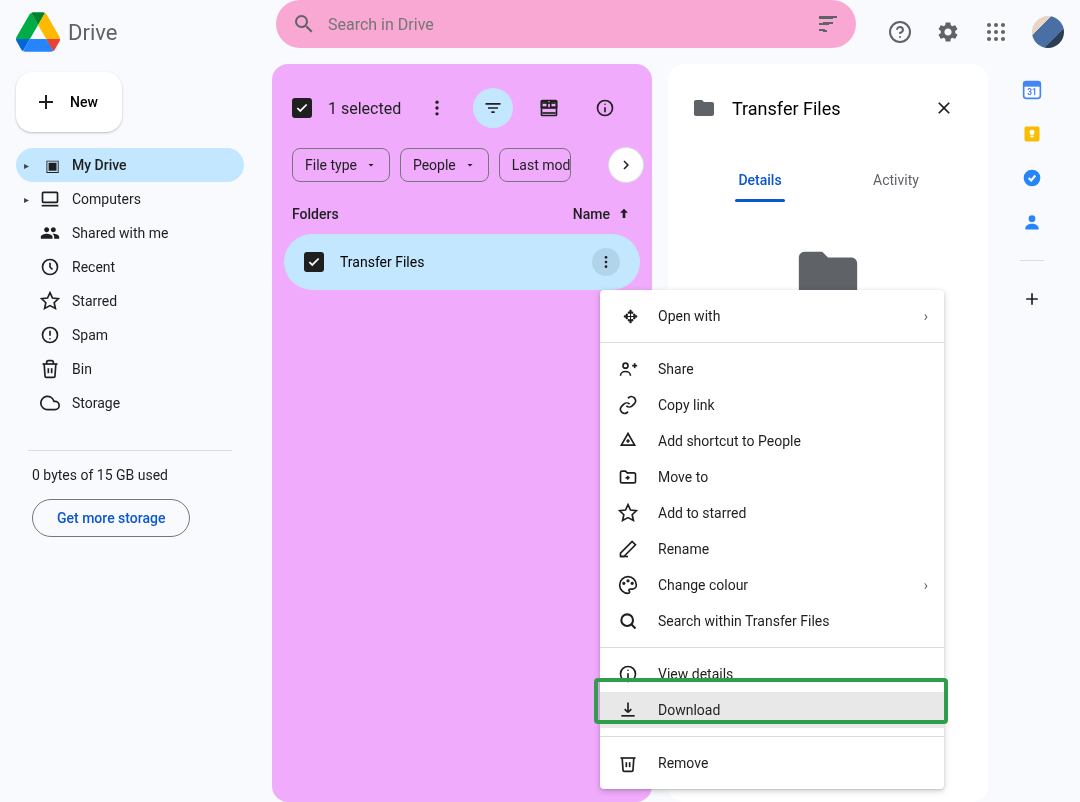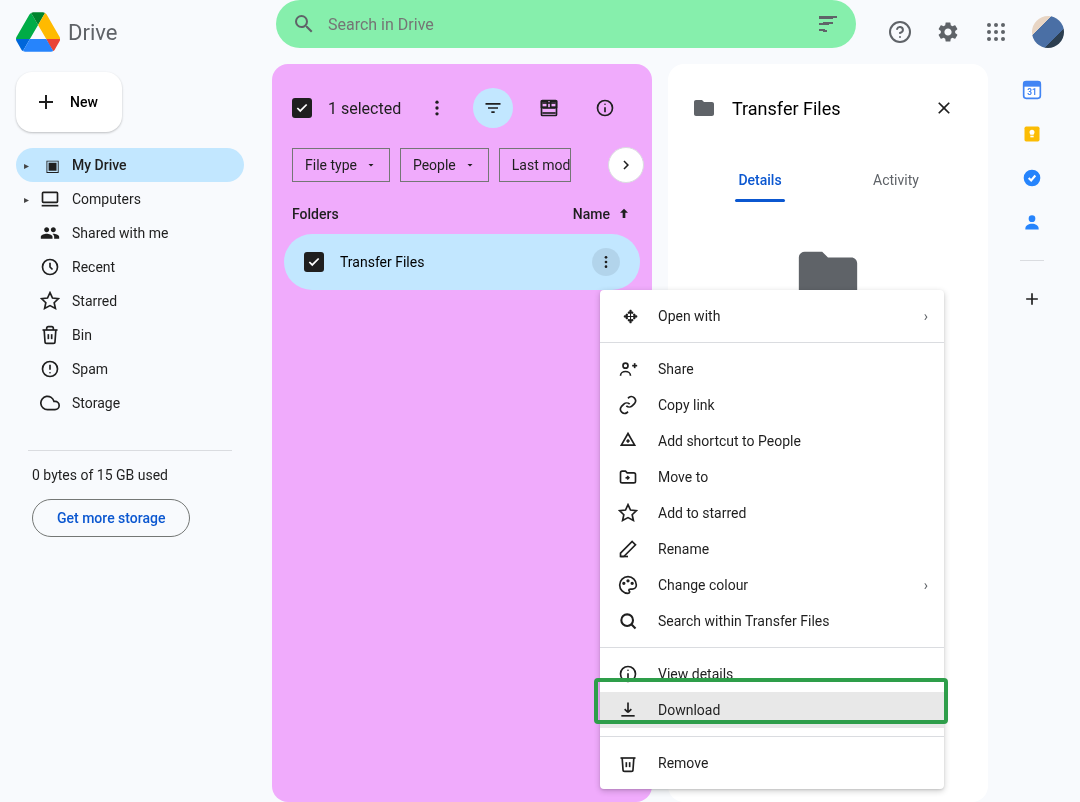--- a/index.html
+++ b/index.html
@@ -1,21 +1,21 @@
 <!DOCTYPE html>
 <html><head>
 <meta charset="utf-8">
 <style>
 * { box-sizing: border-box; margin: 0; padding: 0; font-family: 'Google Sans', Roboto, Arial, sans-serif; }
 body { background: #f8fafd; width: 1080px; height: 802px; overflow: hidden; position: relative; }
 .header { display: flex; height: 64px; padding: 0 16px; }
 .logo-area { display: flex; align-items: center; gap: 8px; width: 260px; }
 .logo-svg { width: 44px; height: 40px; }
 .app-name { font-size: 22px; color: #5f6368; }
-.search-bar { flex: 1; max-width: 580px; height: 48px; background: #86efac; border-radius: 24px; display: flex; align-items: center; padding: 0 16px; gap: 12px; }
+.search-bar { flex: 1; max-width: 580px; height: 48px; background: #f9a8d4; border-radius: 24px; display: flex; align-items: center; padding: 0 16px; gap: 12px; }
 .search-bar input { border: none; background: transparent; font-size: 16px; outline: none; flex: 1; color: #5f6368; }
 .header-icons { display: flex; align-items: center; gap: 8px; margin-left: auto; }
 .icon-btn { width: 40px; height: 40px; border-radius: 50%; display: flex; align-items: center; justify-content: center; cursor: pointer; color: #5f6368; }
 .avatar { width: 32px; height: 32px; border-radius: 50%; background: linear-gradient(135deg, #e8d5c4 30%, #4a6fa5 30%, #4a6fa5 70%, #2c3e50 70%); margin-left: 8px; overflow: hidden; position: relative; }
 .main-container { display: flex; height: calc(100% - 64px); }
 .sidebar { width: 260px; padding: 8px 16px; }
 .new-btn { display: flex; align-items: center; gap: 12px; background: #fff; border: none; border-radius: 16px; padding: 18px 24px 18px 18px; font-size: 14px; font-weight: 500; box-shadow: 0 1px 2px rgba(0,0,0,0.15), 0 1px 3px rgba(0,0,0,0.1); cursor: pointer; margin-bottom: 16px; }
 .nav-list { list-style: none; }
 .nav-item { display: flex; align-items: center; gap: 12px; padding: 6px 12px 6px 24px; border-radius: 20px; cursor: pointer; font-size: 14px; color: #1f1f1f; height: 34px; position: relative; }
 .nav-item.active { background: #c2e7ff; font-weight: 500; }
@@ -25,21 +25,21 @@
 .storage-divider { height: 1px; background: #dadce0; margin: 0 4px 16px 4px; }
 .storage-text { font-size: 14px; color: #1f1f1f; padding: 0 8px; }
 .storage-btn { margin: 16px 8px; padding: 10px 24px; border: 1px solid #747775; border-radius: 20px; background: transparent; color: #0b57d0; font-size: 14px; font-weight: 500; cursor: pointer; }
 .content-area { flex: 1; display: flex; gap: 16px; padding: 0 0 0 12px; }
 .file-panel { background: #f0abfc; border-radius: 16px; width: 380px; padding: 16px 0; position: relative; }
 .selection-bar { display: flex; align-items: center; padding: 8px 20px; gap: 16px; }
 .check-box { width: 20px; height: 20px; background: #1f1f1f; border-radius: 3px; display: flex; align-items: center; justify-content: center; color: #fff; }
 .selection-text { font-size: 16px; color: #1f1f1f; flex: 0 0 auto; }
 .filter-active { background: #c2e7ff; border-radius: 50%; width: 40px; height: 40px; display: flex; align-items: center; justify-content: center; }
 .filter-chips { display: flex; gap: 10px; padding: 12px 20px; overflow: hidden; position: relative; }
-.chip { border: 1px solid #747775; border-radius: 0; padding: 8px 12px; display: flex; align-items: center; gap: 8px; font-size: 14px; color: #1f1f1f; cursor: pointer; white-space: nowrap; }
+.chip { border: 1px solid #747775; border-radius: 8px; padding: 8px 12px; display: flex; align-items: center; gap: 8px; font-size: 14px; color: #1f1f1f; cursor: pointer; white-space: nowrap; }
 .chip-scroll { position: absolute; right: 8px; top: 50%; transform: translateY(-50%); width: 36px; height: 36px; border-radius: 50%; background: #fff; border: 1px solid #dadce0; display: flex; align-items: center; justify-content: center; z-index: 2; }
 .section-header { display: flex; justify-content: space-between; padding: 12px 20px; font-size: 14px; color: #1f1f1f; font-weight: 500; }
 .sort-col { display: flex; align-items: center; gap: 6px; }
 .folder-row { display: flex; align-items: center; padding: 14px 20px; gap: 16px; background: #c2e7ff; border-radius: 28px; margin: 0 12px; }
 .folder-row .check-box { background: #1f1f1f; }
 .folder-name { font-size: 14px; flex: 1; }
 .row-more { width: 28px; height: 28px; border-radius: 50%; background: rgba(0,0,0,0.08); display: flex; align-items: center; justify-content: center; cursor: pointer; }
 .details-panel { background: #fff; border-radius: 16px; flex: 1; padding: 16px 24px; max-width: 320px; }
 .details-header { display: flex; align-items: center; gap: 16px; padding: 8px 0; }
 .details-title { font-size: 18px; flex: 1; }
@@ -177,37 +177,37 @@
         <span class="nav-icon">
             <svg width="20" height="20" viewBox="0 0 24 24" fill="none" stroke="#1f1f1f" stroke-width="2">
               <polygon points="12 2 15 8.5 22 9.3 17 14 18.5 21 12 17.5 5.5 21 7 14 2 9.3 9 8.5 12 2"></polygon>
             </svg>
           </span>
         <span>Starred</span>
       </li>
       <li class="nav-item">
         <span class="nav-icon">
             <svg width="20" height="20" viewBox="0 0 24 24" fill="none" stroke="#1f1f1f" stroke-width="2">
+              <circle cx="12" cy="12" r="9"></circle>
+              <line x1="12" y1="7" x2="12" y2="13"></line>
+              <circle cx="12" cy="16.5" r="1" fill="#1f1f1f" stroke="none"></circle>
+            </svg>
+          </span>
+        <span>Spam</span>
+      </li>
+      <li class="nav-item">
+        <span class="nav-icon">
+            <svg width="20" height="20" viewBox="0 0 24 24" fill="none" stroke="#1f1f1f" stroke-width="2">
               <polyline points="3 6 5 6 21 6"></polyline>
               <path d="M19 6l-1 14a2 2 0 01-2 2H8a2 2 0 01-2-2L5 6m3 0V4a2 2 0 012-2h4a2 2 0 012 2v2"></path>
               <line x1="10" y1="11" x2="10" y2="17"></line>
               <line x1="14" y1="11" x2="14" y2="17"></line>
             </svg>
           </span>
         <span>Bin</span>
-      </li>
-      <li class="nav-item">
-        <span class="nav-icon">
-            <svg width="20" height="20" viewBox="0 0 24 24" fill="none" stroke="#1f1f1f" stroke-width="2">
-              <circle cx="12" cy="12" r="9"></circle>
-              <line x1="12" y1="7" x2="12" y2="13"></line>
-              <circle cx="12" cy="16.5" r="1" fill="#1f1f1f" stroke="none"></circle>
-            </svg>
-          </span>
-        <span>Spam</span>
       </li>
       <li class="nav-item">
         <span class="nav-icon">
             <svg width="20" height="20" viewBox="0 0 24 24" fill="none" stroke="#1f1f1f" stroke-width="2">
               <path d="M18 10h-1.26A8 8 0 109 20h9a5 5 0 000-10z"></path>
             </svg>
           </span>
         <span>Storage</span>
       </li>
     </ul>

